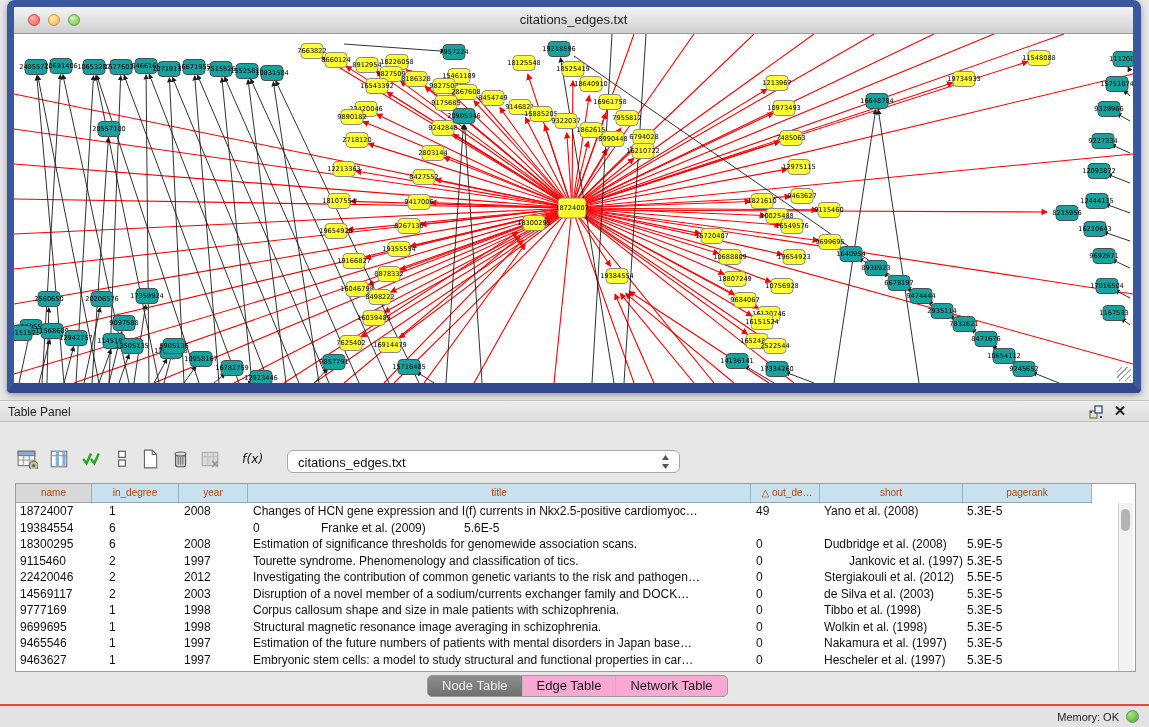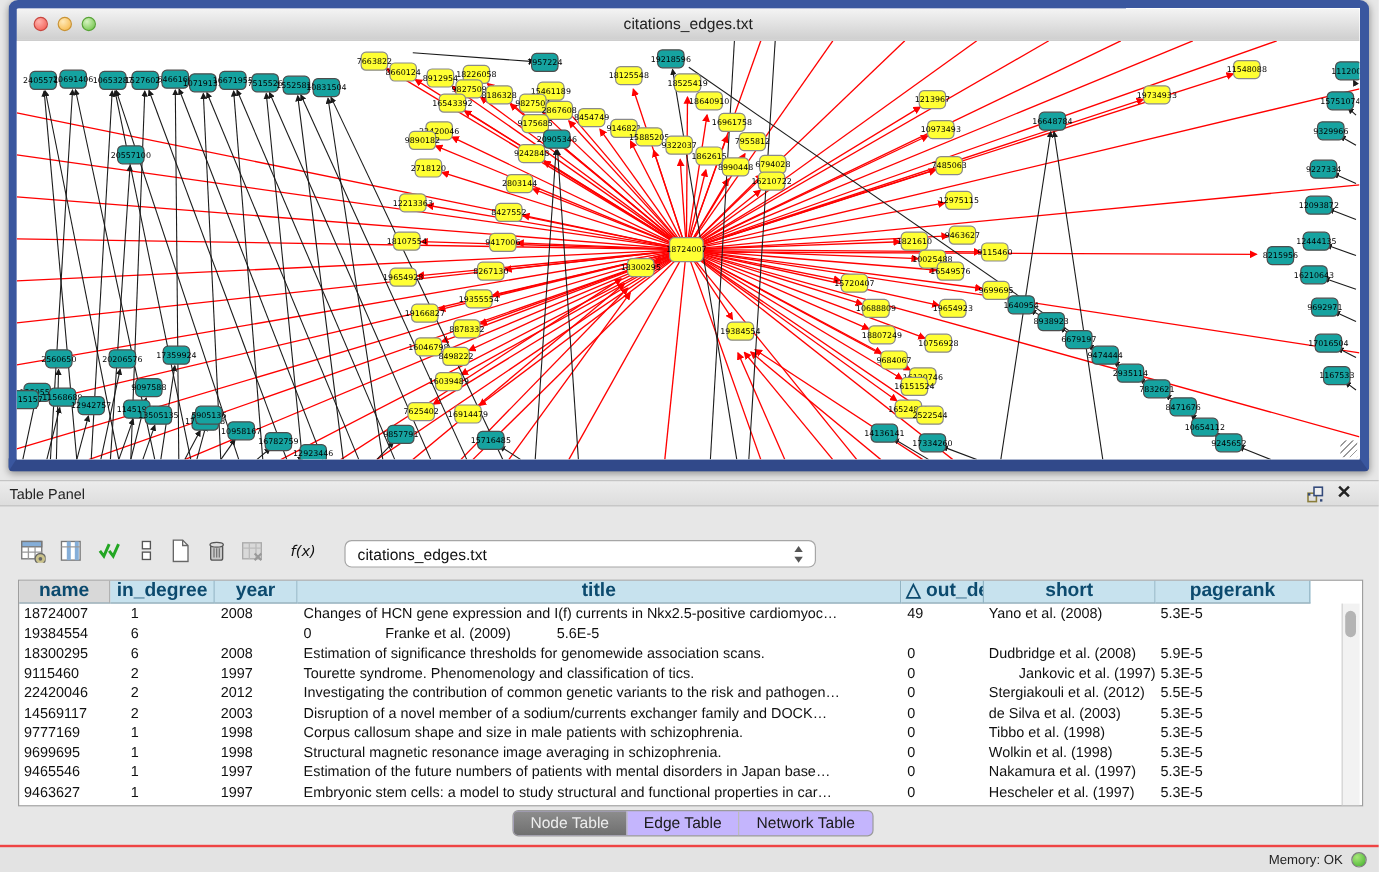--- a/index.html
+++ b/index.html
@@ -26,34 +26,34 @@
   .tp-float{position:absolute;left:1088px;top:3px;width:16px;height:16px;cursor:pointer;}
   .tp-close{position:absolute;left:1112px;top:1px;width:16px;height:18px;font-size:15px;font-weight:bold;
     color:#222;text-align:center;line-height:18px;cursor:pointer;}
   .toolbar-btn{position:absolute;top:449px;width:26px;height:25px;cursor:pointer;}
   .dropdown{left:287px;top:450px;width:393px;height:23px;background:#fff;border:1px solid #a6a6a6;
     border-radius:6px;box-sizing:border-box;cursor:pointer;}
   .dropdown .val{position:absolute;left:10px;top:4px;font-size:13px;color:#111;}
   .dropdown .stp{position:absolute;right:9px;top:3px;}
   .tablebox{left:15px;top:483px;width:1121px;height:189px;background:#fff;border:1px solid #9e9e9e;box-sizing:border-box;}
   .thead{position:absolute;left:0;top:0;height:19px;display:flex;}
-  .th{box-sizing:border-box;height:19px;font-size:16px;color:#0c4a6e;text-align:center;line-height:18px;
+  .th{box-sizing:border-box;height:19px;font-size:10px;color:#c2410c;text-align:center;line-height:18px;
     background:#c7e2ee;border-right:1px solid #92b4c4;border-bottom:1px solid #8fa8b4;
-    overflow:hidden;white-space:nowrap;cursor:pointer;font-weight:bold;}
+    overflow:hidden;white-space:nowrap;cursor:pointer;}
   .th.gray{background:#d8d8d8;border-right:1px solid #a8a8a8;}
   .th.sorted{text-align:center;padding-left:4px;}
   .trow{position:absolute;left:0;height:16.5px;width:1100px;display:flex;cursor:default;}
   .td{box-sizing:border-box;font-size:12px;color:#101010;line-height:16.5px;overflow:hidden;
     white-space:nowrap;text-overflow:ellipsis;}
   .vscroll{position:absolute;left:1102px;top:19px;width:14px;height:168px;background:#f2f2f2;
     border-left:1px solid #d2d2d2;}
   .vthumb{position:absolute;left:2px;top:6px;width:9px;height:22px;border-radius:5px;background:#b4b4b4;cursor:pointer;}
   
   .tabs{left:427px;top:675px;height:20px;display:flex;border:1px solid #9b9b9b;border-radius:5px;
-    overflow:hidden;background:#c4b5fd;}
+    overflow:hidden;background:#f9a8d4;}
   .tab{font-size:13px;color:#1a1a1a;padding:0 14px;line-height:19px;cursor:pointer;border-right:1px solid #bbb;}
   .tab:last-child{border-right:none;}
   .tab.active{background:linear-gradient(#8d8d8d,#6f6f6f);color:#eee;}
   
   .statusbar{left:0;top:704px;width:1149px;height:23px;background:#e3e3e3;border-top:2px solid #ef4444;box-sizing:border-box;}
   .mem{position:absolute;right:30px;top:5px;font-size:11px;color:#222;}
   .memdot{position:absolute;right:10px;top:4px;width:13px;height:13px;border-radius:50%;
     background:radial-gradient(circle at 35% 30%,#a8e87a,#3fae2a);border:1px solid #7f7f7f;box-sizing:border-box;}
   svg text{font-family:"DejaVu Sans",sans-serif;}
 </style>

